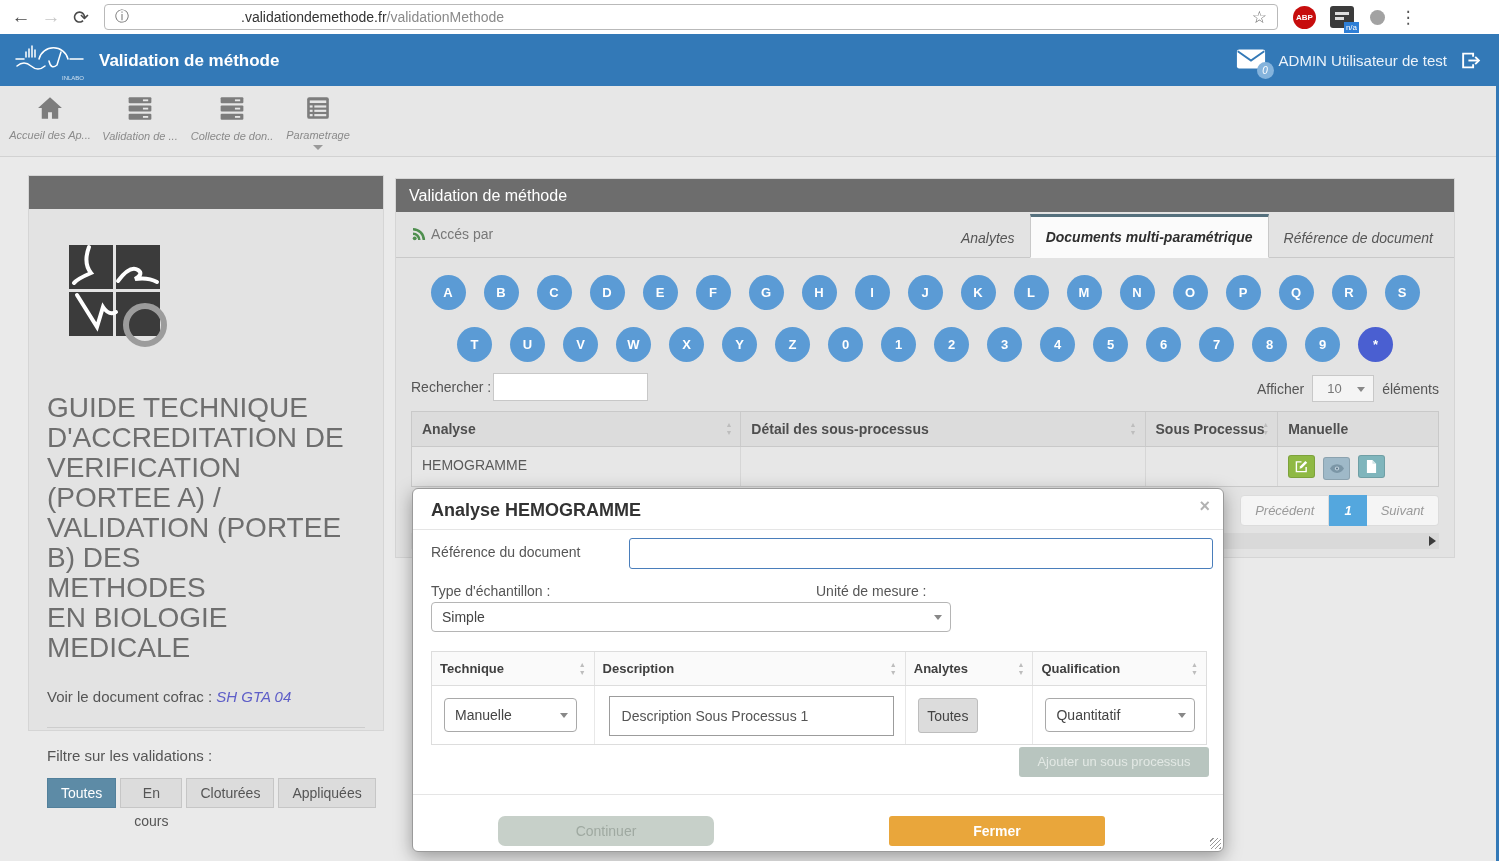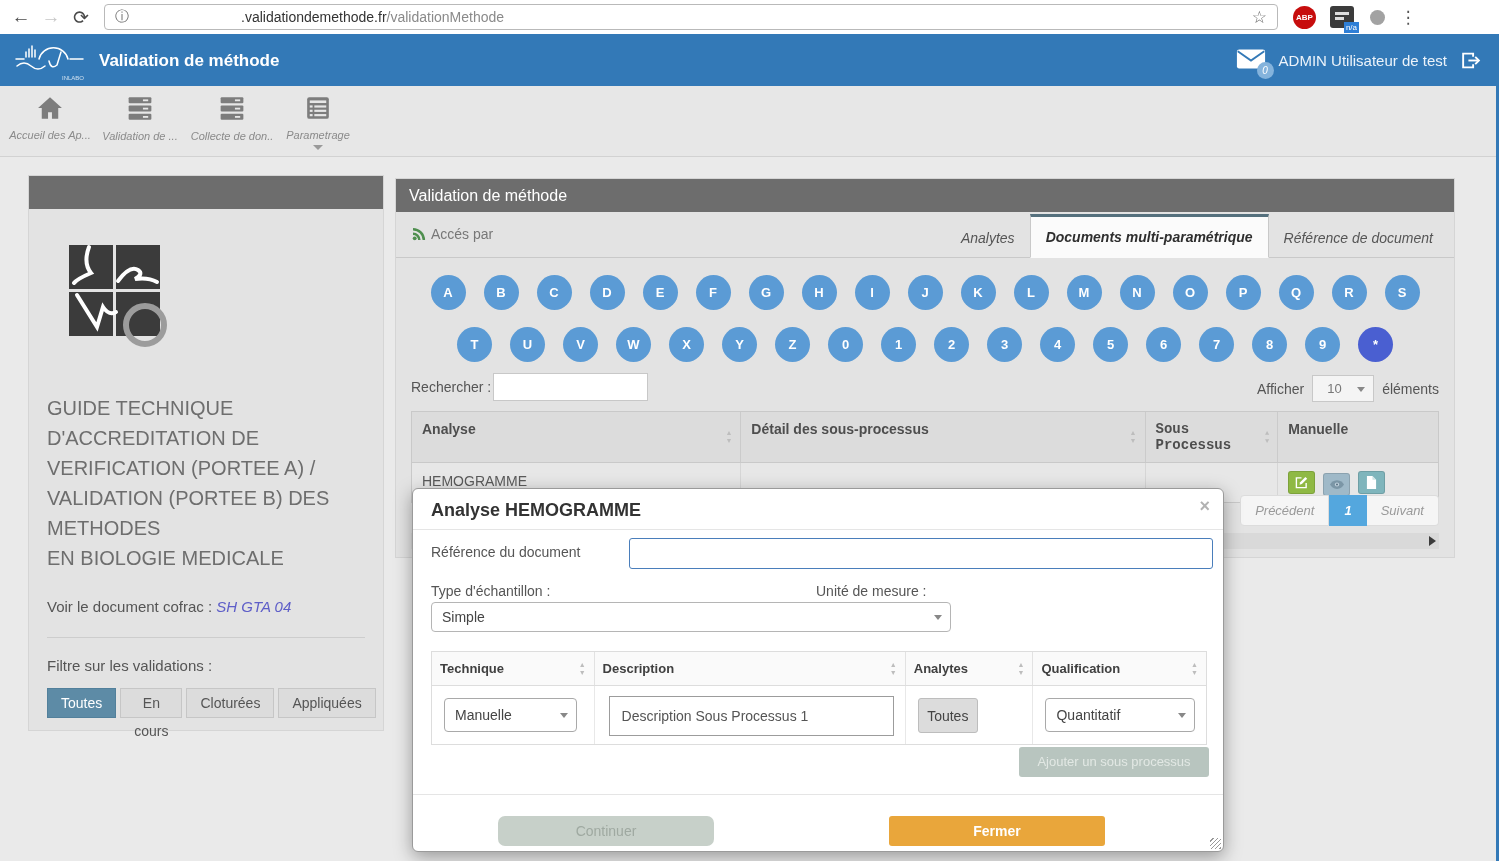--- a/index.html
+++ b/index.html
@@ -38,21 +38,21 @@
   .tool-label { display:block; margin-top:5px; font-size:11px; font-style:italic; color:#8a8a8a; }
   .tool-caret { width:0; height:0; border-left:5px solid transparent; border-right:5px solid transparent; border-top:5px solid #9a9a9a; margin:4px auto 0; }
 
   
   .panel { position:absolute; background:#e3e3e3; border:1px solid #d5d5d5; }
   .panel-head { height:33px; background:#6d6d6d; color:#fff; font-size:16px; line-height:33px; padding-left:13px; }
 
   
   .sidebar { left:28px; top:175px; width:356px; height:556px; }
   .side-logo { margin:36px 0 0 40px; overflow:visible; }
-  .guide-title { margin:44px 18px 0; font-size:20px; line-height:30px; color:#6e6e6e; white-space:pre-line; }
+  .guide-title { margin:44px 18px 0; font-size:28px; line-height:30px; color:#6e6e6e; white-space:pre-line; }
   .cofrac { margin:25px 18px 0; font-size:15px; color:#555; }
   .cofrac a { color:#5e5ec8; font-style:italic; text-decoration:none; cursor:pointer; }
   .side-divider { margin:22px 18px 0; border-top:1px solid #cdcdcd; }
   .filter-label { margin:19px 18px 12px; font-size:15px; color:#555; }
   .filter-row { margin:14px 18px 0; display:flex; gap:4px; }
   .fbtn { height:30px; padding:0 13px; font-size:14px; background:#dcdcdc; border:1px solid #c6c6c6; color:#555; line-height:28px; cursor:pointer; }
   .fbtn.active { background:#5d8ba6; border-color:#52809b; color:#fff; }
 
   
   .mainpanel { left:395px; top:178px; width:1060px; height:380px; }
@@ -70,21 +70,21 @@
   .display-group { position:absolute; right:0; top:4px; display:flex; align-items:center; gap:8px; font-size:14px; color:#555; }
   .mini-select { position:relative; width:62px; height:27px; border:1px solid #c8c8c8; background:#f4f4f4; color:#777; font-size:13px; line-height:25px; padding-left:14px; cursor:pointer; }
   .caret { position:absolute; right:8px; top:50%; margin-top:-2px; width:0; height:0; border-left:4px solid transparent; border-right:4px solid transparent; border-top:5px solid #888; }
   .vtable { margin:4px 15px 0; }
   .vt-head { display:flex; background:#dcdcdc; border:1px solid #c9c9c9; }
   .vt-head .cell { position:relative; padding:9px 10px; font-size:14px; font-weight:bold; color:#4e4e4e; border-right:1px solid #cbcbcb; cursor:pointer; }
   .vt-head .cell:last-child { border-right:none; cursor:default; }
   .vt-row { display:flex; background:#e7e7e7; border:1px solid #c9c9c9; border-top:none; height:40px; }
   .vt-row .cell { padding:10px; font-size:14px; color:#5a5a5a; border-right:1px solid #d6d6d6; }
   .vt-row .cell:last-child { border-right:none; }
-  .c1{width:330px;} .c2{width:405px;} .c3{width:133px;font-family:Liberation Mono, monospace;} .c4{width:160px;}
+  .c1{width:330px;} .c2{width:405px;} .c3{width:133px;} .c4{width:160px;}
   .sort { position:absolute; right:8px; top:50%; margin-top:-8px; display:flex; flex-direction:column; color:#bdbdbd; font-size:7px; line-height:8px; }
   .sort::before{content:"▲";} .sort::after{content:"▼";}
   .act-btn { display:inline-flex; align-items:center; justify-content:center; width:27px; height:23px; border-radius:3px; margin-right:4px; cursor:pointer; border:1px solid rgba(0,0,0,.12); }
   .act-edit{background:#8fb944;} .act-view{background:#9fb9c8;} .act-file{background:#7fb5bc;}
   .pagination { position:absolute; right:15px; top:316px; display:flex; }
   .pg { padding:7px 14px; background:#f5f5f5; border:1px solid #dcdcdc; color:#9a9a9a; font-size:13px; font-style:italic; cursor:pointer; }
   .pg.prev{border-radius:4px 0 0 4px;} .pg.next{border-radius:0 4px 4px 0; border-left:none;}
   .pg.active { background:#54a7de; border-color:#54a7de; color:#fff; font-weight:bold; }
   .hscroll { position:absolute; left:15px; right:15px; top:354px; height:16px; background:#d9d9d9; cursor:pointer; }
   .hscroll .arrow-r { position:absolute; right:3px; top:3px; width:0; height:0; border-top:5px solid transparent; border-bottom:5px solid transparent; border-left:7px solid #3c3c3c; }

